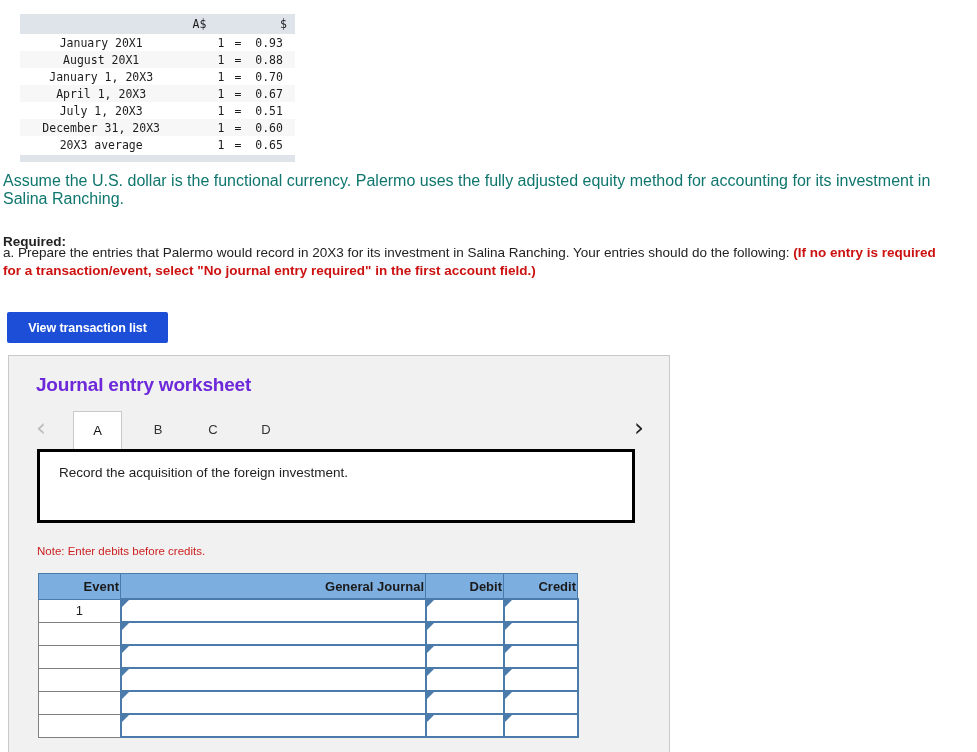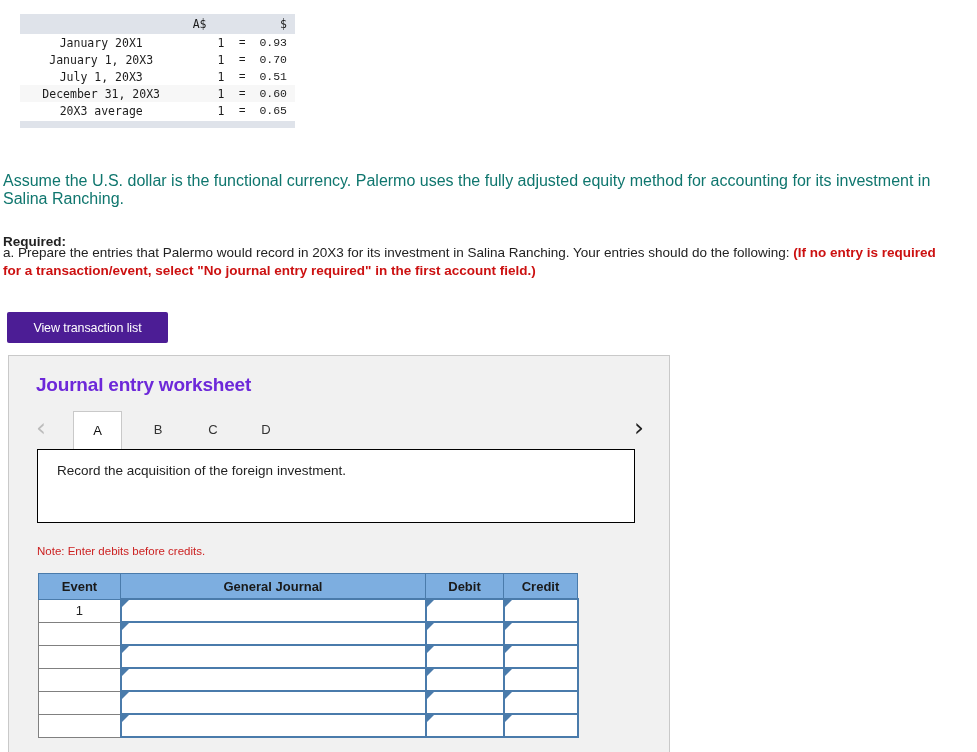--- a/index.html
+++ b/index.html
@@ -40,21 +40,21 @@
   }
   table.fx th.fx-blank { width: 150px; }
   table.fx th.fx-a { width: 52px; text-align: right; padding-right: 22px;}
   table.fx th.fx-d { width: 58px; text-align: right; padding-right: 8px;}
   table.fx td {
     padding: 1.5px 6px;
     white-space: nowrap;
   }
   table.fx td.lbl { text-align: center; padding-left: 18px; }
   table.fx td.one { text-align: right; padding-right: 4px; }
-  table.fx td.val { text-align: right; padding-right: 8px; font-family: Liberation Mono, monospace; }
+  table.fx td.val { padding-right: 8px; }
   table.fx tr.odd td { background: #ffffff; }
   table.fx tr.even td { background: #f7f7f7; }
   .fx-foot {
     height: 7px;
     background: #dfe3ea;
     margin-top: 2px;
   }
 
   
   .para {
@@ -83,27 +83,27 @@
   }
   .redbold { color: #cc1111; font-weight: bold; }
 
   
   #view-txn-btn {
     position: absolute;
     left: 7px;
     top: 312px;
     width: 161px;
     height: 31px;
-    background: #4c1d95;
+    background: #1d4ed8;
     color: #ffffff;
     border: none;
     border-radius: 2px;
     font-family: "Liberation Sans", sans-serif;
     font-size: 12.5px;
-    font-weight: normal;
+    font-weight: bold;
     cursor: pointer;
     letter-spacing: -0.1px;
   }
 
   
   #worksheet-panel {
     position: absolute;
     left: 8px;
     top: 355px;
     width: 662px;
@@ -166,21 +166,21 @@
   #tab-d { left: 208px; width: 44px; }
 
   
   #prompt-box {
     position: absolute;
     left: 28px;
     top: 93px;
     width: 598px;
     height: 74px;
     background: #ffffff;
-    border: 1px solid #000000;
+    border: 3px solid #000000;
     box-sizing: border-box;
   }
   #prompt-text {
     position: absolute;
     left: 19px;
     top: 13px;
     font-size: 13.5px;
     color: #222;
   }
 
@@ -201,20 +201,21 @@
     font-size: 13px;
     table-layout: fixed;
   }
   #journal-table th {
     background: #7daee0;
     border: 1px solid #4a7bab;
     color: #1a1a1a;
     font-weight: bold;
     height: 22px;
     font-size: 13px;
+    text-align: right;
   }
   #journal-table col.c-event   { width: 82px; }
   #journal-table col.c-gj      { width: 305px; }
   #journal-table col.c-debit   { width: 78px; }
   #journal-table col.c-credit  { width: 74px; }
 
   #journal-table td {
     height: 23px;
     padding: 0;
     background: #ffffff;
@@ -253,24 +254,34 @@
         <th class="fx-a">A$</th>
         <th class="fx-d">$</th>
       </tr>
     </thead>
     <tbody>
       <tr class="odd">
         <td class="lbl">January 20X1</td>
         <td class="one">1</td>
         <td class="val"><span>=</span>&nbsp;&nbsp;<span>0.93</span></td>
       </tr>
+      <tr class="even">
+        <td class="lbl">August 20X1</td>
+        <td class="one">1</td>
+        <td class="val"><span>=</span>&nbsp;&nbsp;<span>0.88</span></td>
+      </tr>
       <tr class="odd">
         <td class="lbl">January 1, 20X3</td>
         <td class="one">1</td>
         <td class="val"><span>=</span>&nbsp;&nbsp;<span>0.70</span></td>
+      </tr>
+      <tr class="even">
+        <td class="lbl">April 1, 20X3</td>
+        <td class="one">1</td>
+        <td class="val"><span>=</span>&nbsp;&nbsp;<span>0.67</span></td>
       </tr>
       <tr class="odd">
         <td class="lbl">July 1, 20X3</td>
         <td class="one">1</td>
         <td class="val"><span>=</span>&nbsp;&nbsp;<span>0.51</span></td>
       </tr>
       <tr class="even">
         <td class="lbl">December 31, 20X3</td>
         <td class="one">1</td>
         <td class="val"><span>=</span>&nbsp;&nbsp;<span>0.60</span></td>

